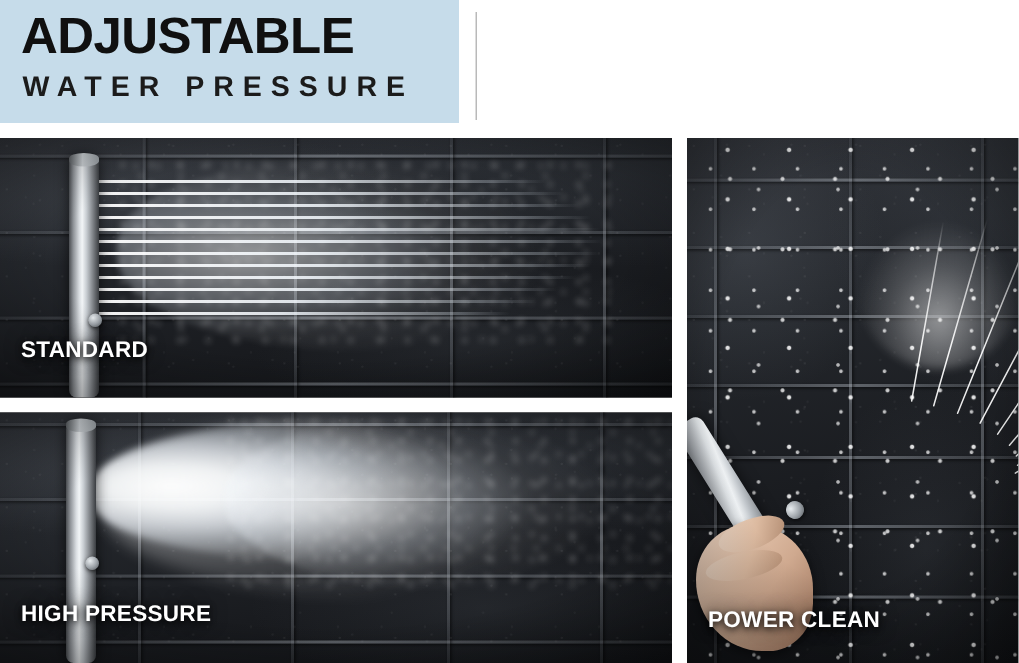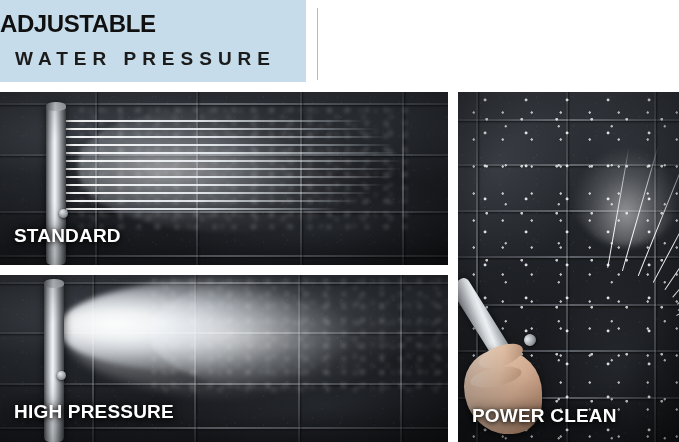--- a/index.html
+++ b/index.html
@@ -3,22 +3,22 @@
 <meta charset="utf-8">
 <style>
   html,body{margin:0;padding:0;background:#ffffff;}
   body{width:679px;height:442px;overflow:hidden;
        font-family:"Liberation Sans",sans-serif;-webkit-font-smoothing:antialiased;}
   .page{position:relative;width:679px;height:442px;background:#fff;}
 
   
   .header{position:absolute;left:0;top:0;width:679px;height:92px;background:#fff;}
   .title-band{position:absolute;left:0;top:0;width:306px;height:82px;background:#c6dcea;}
-  .title-main{position:absolute;left:0;top:5px;width:290px;
-       font-size:24px;font-weight:bold;letter-spacing:-0.4px;color:#101010;
+  .title-main{position:absolute;left:14px;top:5px;width:290px;
+       font-size:34px;font-weight:bold;letter-spacing:-0.4px;color:#101010;
        line-height:38px;white-space:nowrap;}
   .title-sub{position:absolute;left:15px;top:47px;width:292px;
        font-size:19px;font-weight:700;letter-spacing:6.0px;color:#1b1b1b;
        line-height:24px;white-space:nowrap;}
   .divider{position:absolute;left:317px;top:8px;width:1px;height:72px;background:#b9b9b9;}
   .desc{position:absolute;left:327px;top:6px;width:348px;
        font-size:17px;line-height:24.5px;color:#1a1a1a;font-weight:400;}
 
   
   .panel{position:absolute;overflow:hidden;background:#111;}
@@ -109,21 +109,21 @@
      background:linear-gradient(120deg,#f2dcca,#dcbaa0 55%,#b08a70 100%);}
   .droplets{position:absolute;inset:0;opacity:.9;
      background-image:
        radial-gradient(circle at 66% 24%, rgba(255,255,255,.95) 1.1px, transparent 1.8px),
        radial-gradient(circle at 82% 58%, rgba(255,255,255,.85) 1.0px, transparent 1.7px),
        radial-gradient(circle at 54% 76%, rgba(255,255,255,.8) 0.9px, transparent 1.5px),
        radial-gradient(circle at 90% 88%, rgba(255,255,255,.75) 0.9px, transparent 1.5px);
      background-size:41px 33px,35px 47px,29px 27px,53px 39px;}
 
   
-  .caption{position:absolute;color:#fff;font-weight:bold;font-size:19px;
+  .caption{position:absolute;color:#fff;font-weight:bold;font-size:15px;
      letter-spacing:.2px;white-space:nowrap;
      text-shadow:0 1px 4px rgba(0,0,0,.85),0 0 11px rgba(0,0,0,.7);}
 </style>
 </head>
 <body>
 
 <div class="page">
 
   <div class="header">
     <div class="title-band"></div>

